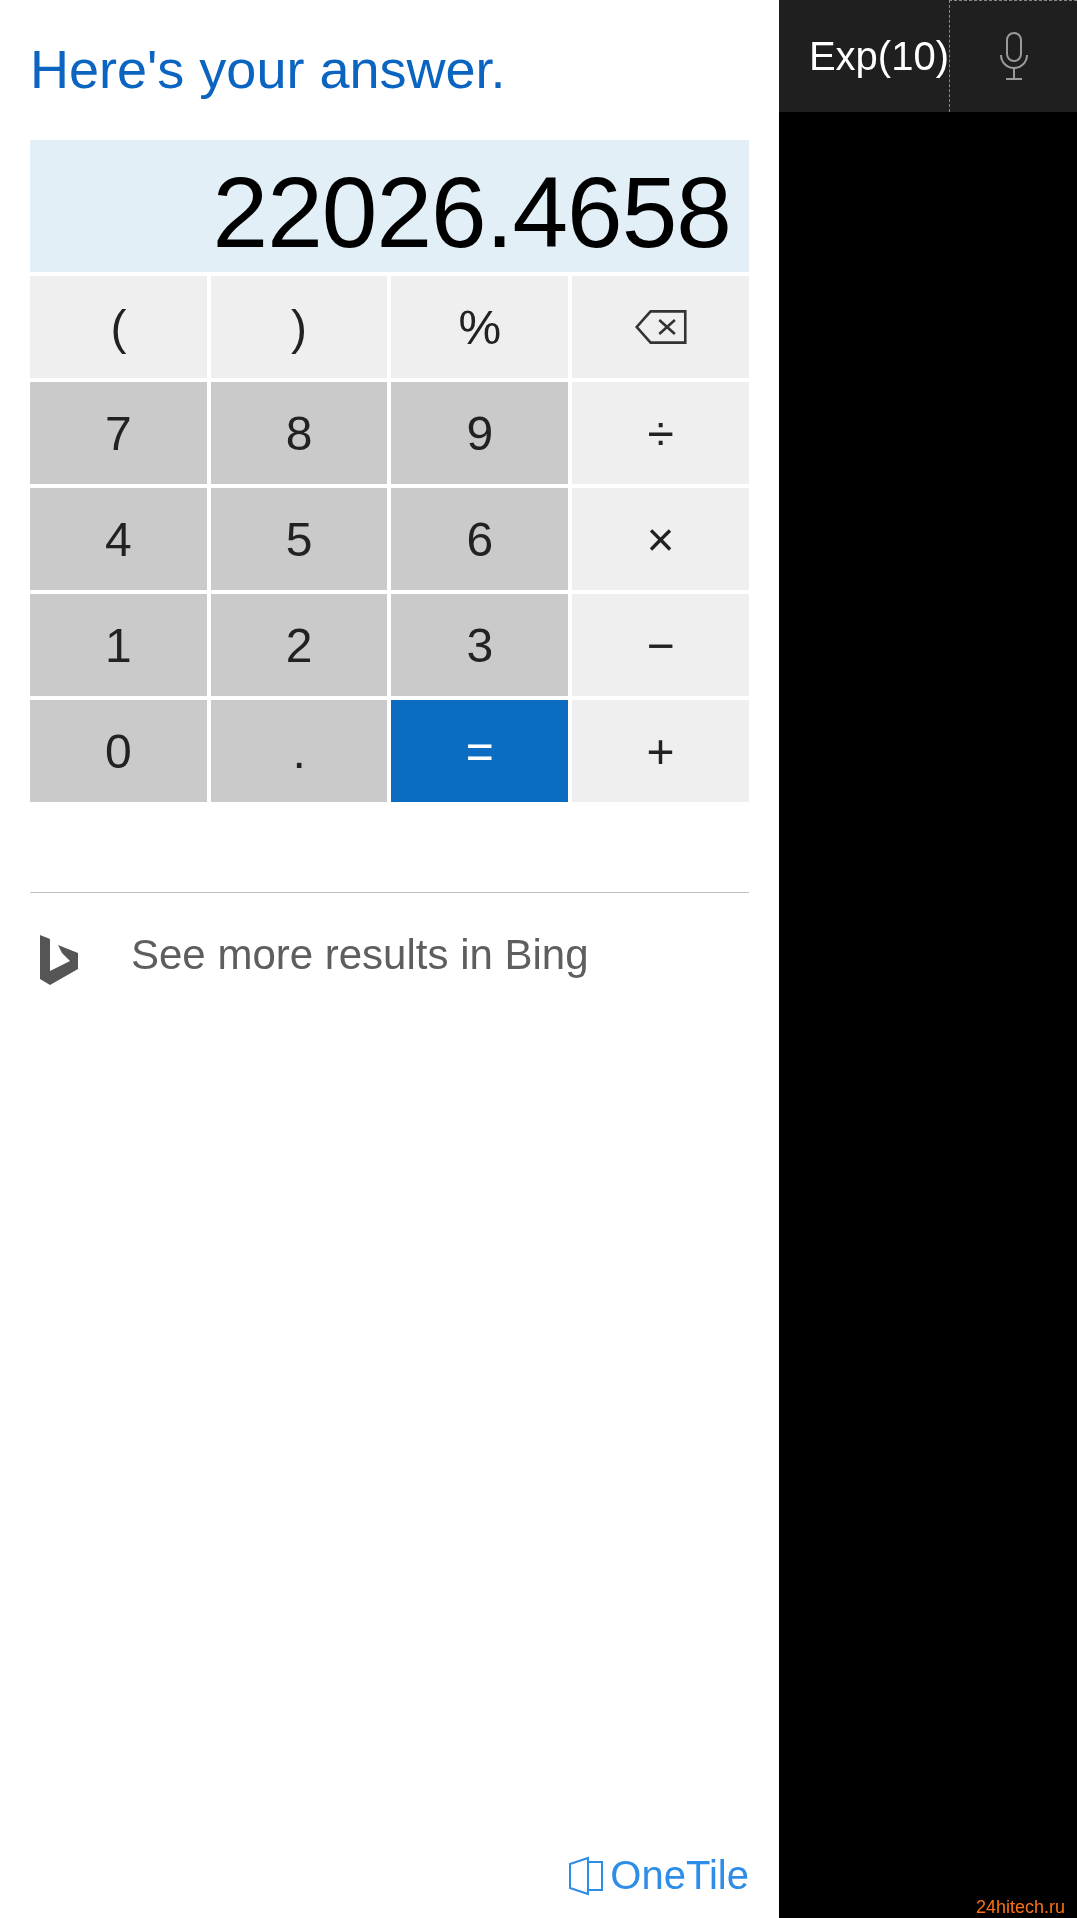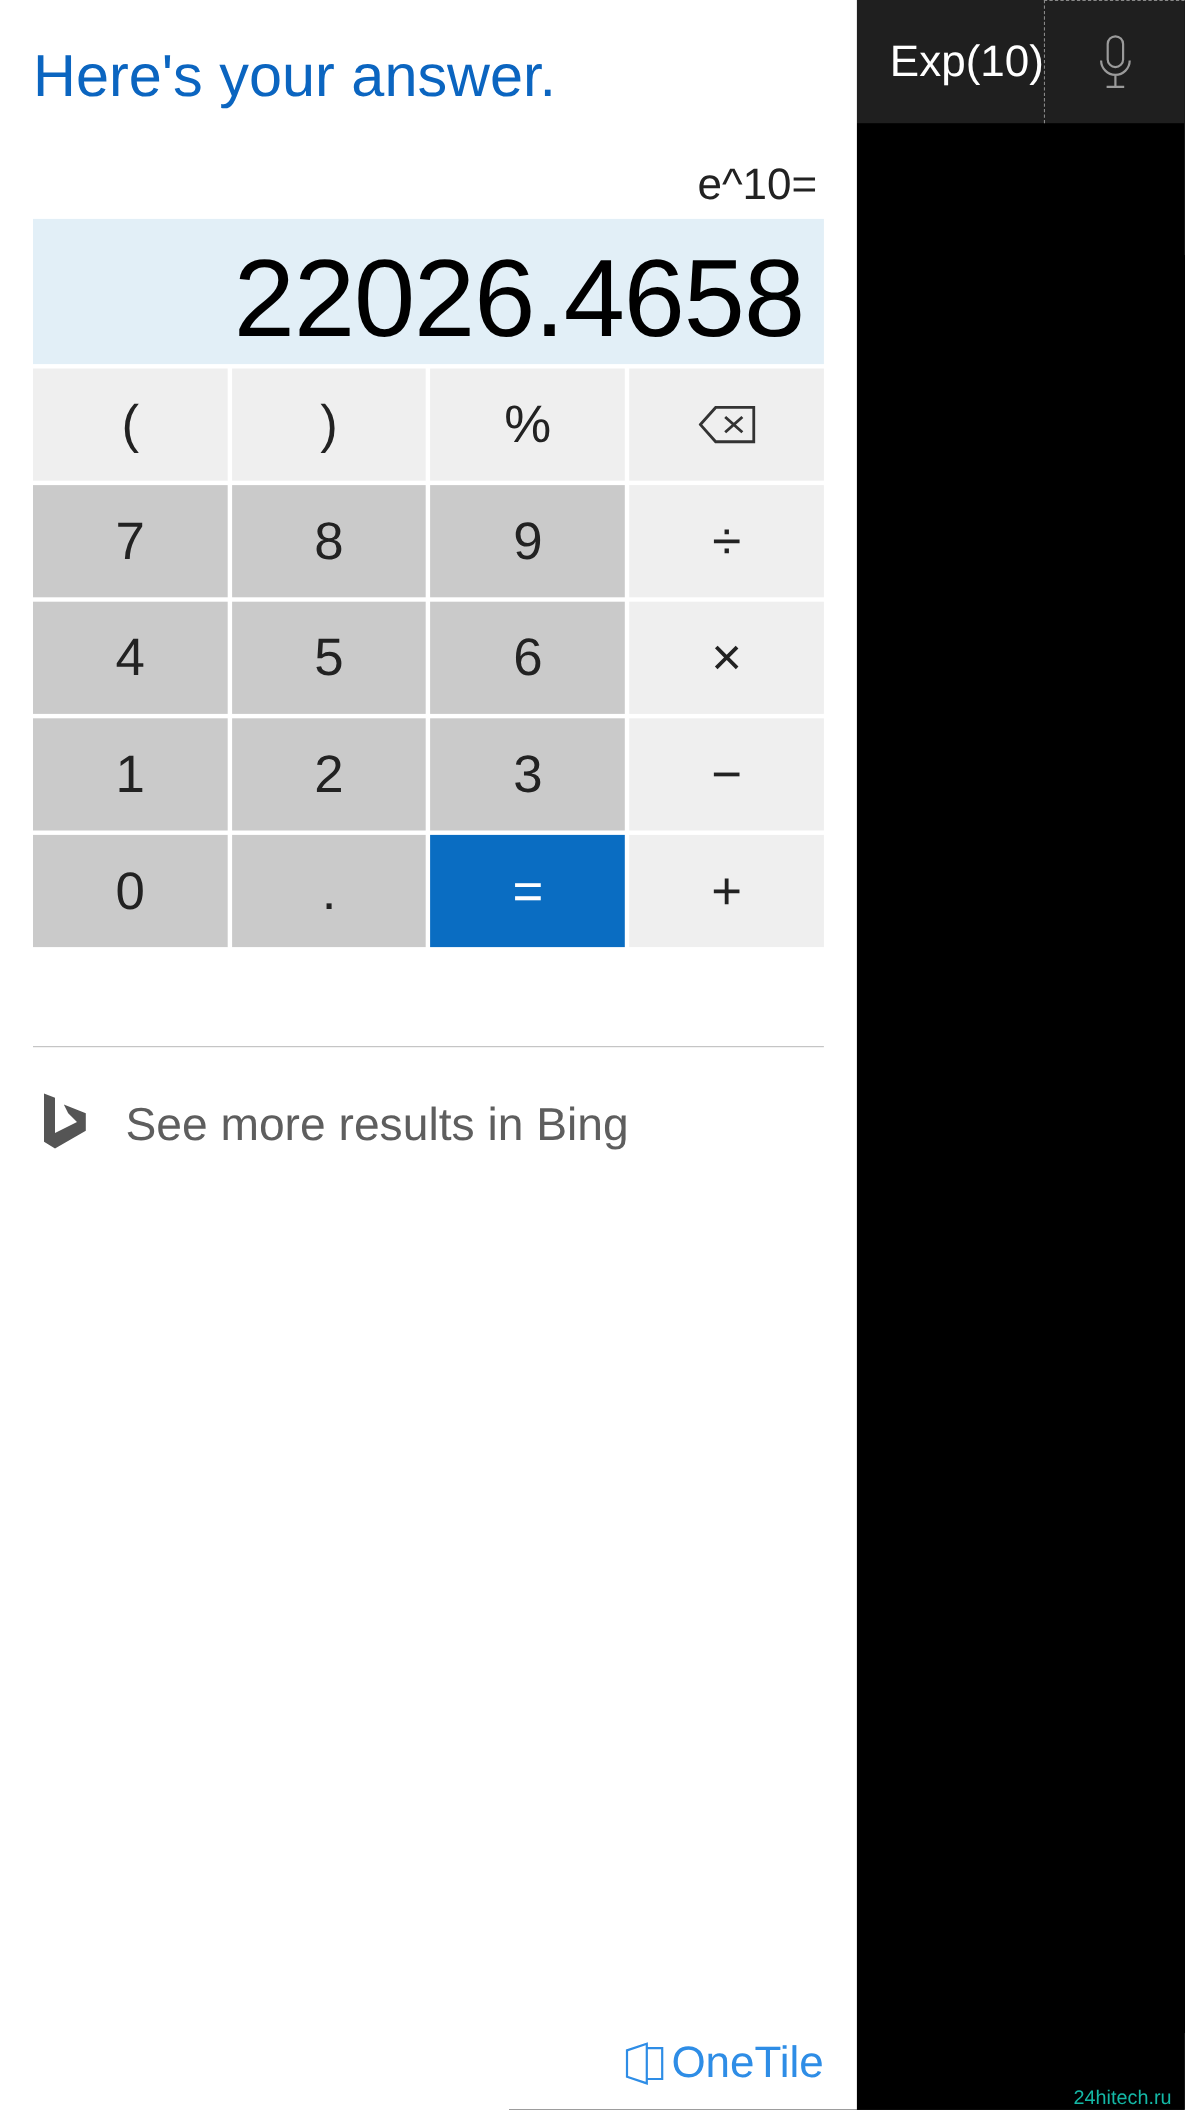--- a/index.html
+++ b/index.html
@@ -109,22 +109,22 @@
   .key-back svg{ width:52px; height:36px; }
 
   
   .hr{
     margin:90px 30px 0 30px;
     border:none;
     border-top:1px solid #bfbfbf;
   }
   .bing-row{
     display:flex;
-    align-items:center;
-    gap:30px;
+    align-items:flex-start;
+    gap:47px;
     margin:38px 30px 0 30px;
     cursor:pointer;
   }
   .bing-logo svg{ width:54px; height:58px; }
   .bing-label{
     color:#5e5e5e;
     font-size:42px;
     font-weight:400;
   }
 
@@ -165,21 +165,21 @@
     border-left:1px dashed #888;
     border-top:1px dashed #888;
     cursor:pointer;
   }
   .mic-box svg{ width:40px; height:56px; stroke:#9a9a9a; }
 
   .watermark{
     position:absolute;
     right:12px;
     bottom:0px;
-    color:#14b8a6;
+    color:#f97316;
     font-size:18px;
   }
 </style>
 </head>
 <body>
 
 <div class="root">
 
   <div class="header">
     <div class="hamburger">
@@ -188,21 +188,20 @@
         <span></span>
     </div>
     <div class="cortana-ring"></div>
   </div>
 
   <div class="content">
 
     <div class="answer-heading">Here's your answer.</div>
 
     <div class="calc-wrap">
-      <div class="expr-line">e^10=</div>
       <div class="result-line">22026.4658</div>
 
       <div class="calc-grid">
 
         <div class="key key-light">(</div>
         <div class="key key-light">)</div>
         <div class="key key-light">%</div>
         <div class="key key-light key-back">
           <svg viewBox="0 0 60 40">
             <path d="M18 2 L58 2 L58 38 L18 38 L2 20 Z" fill="none" stroke="#333" stroke-width="3"></path>

